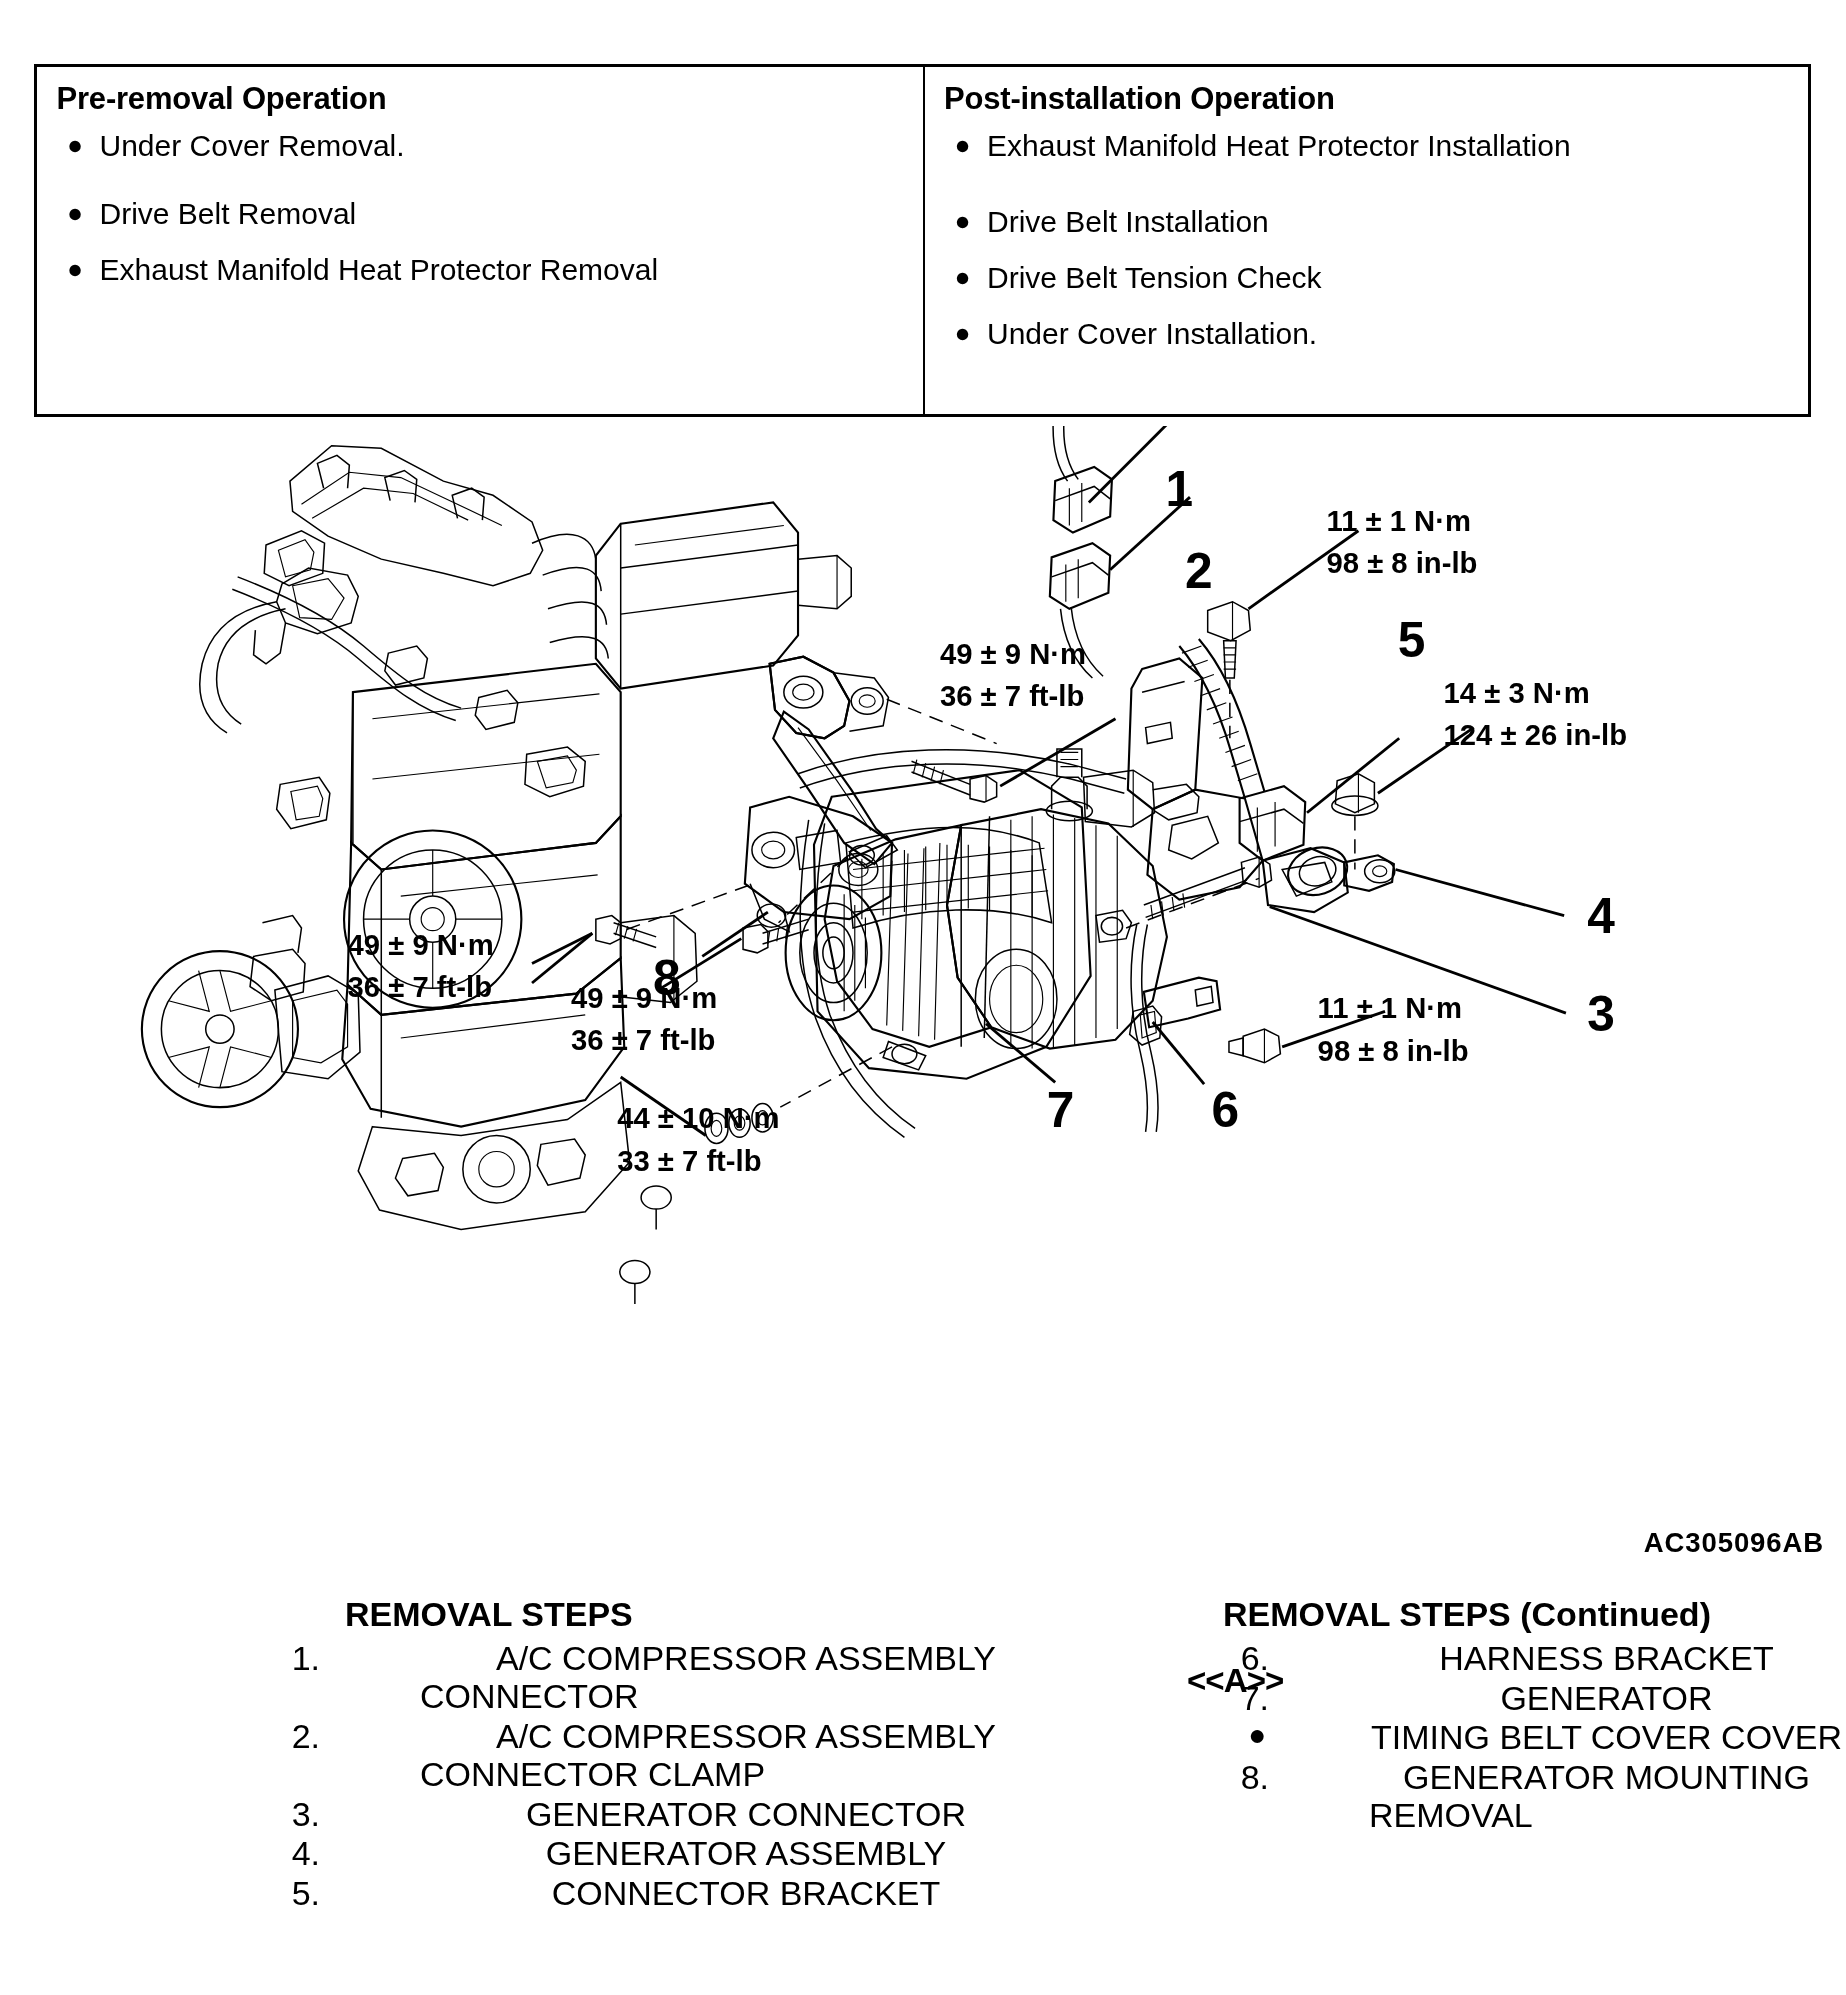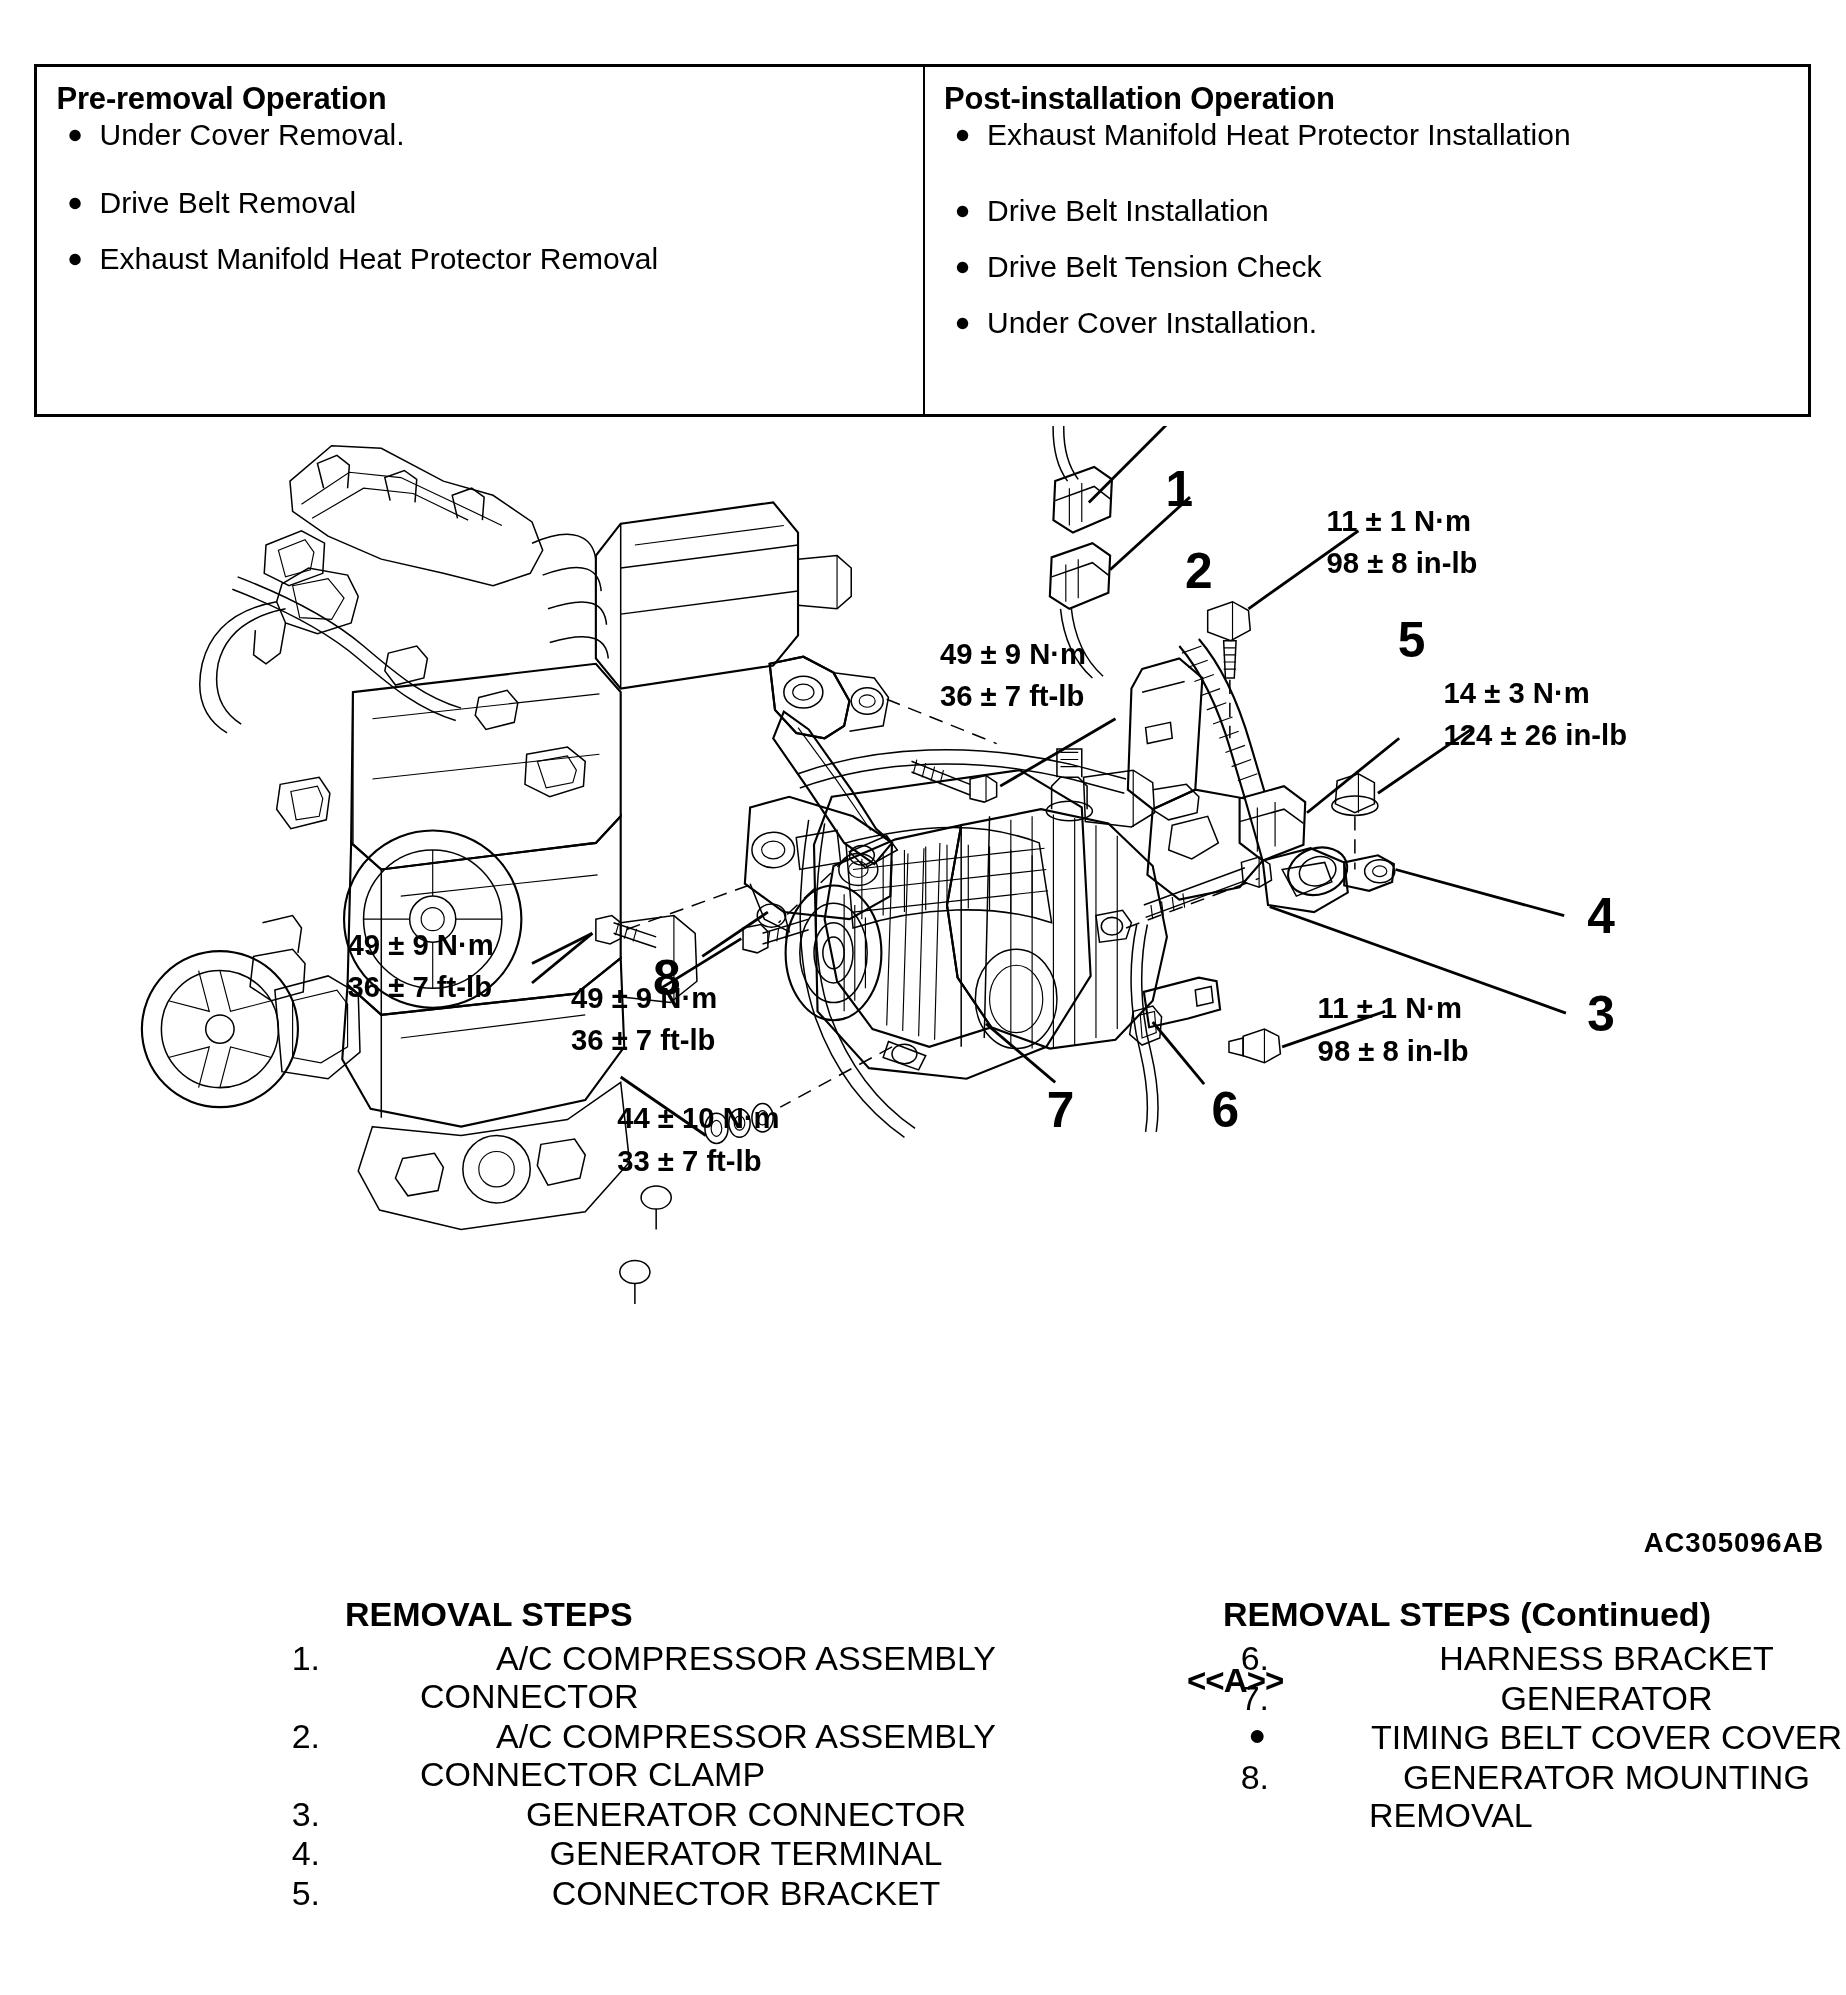--- a/index.html
+++ b/index.html
@@ -33,21 +33,21 @@
     padding: 14px 19.5px 8.9px 19.5px;
     flex: 0 0 50%;
   }
   .ops-col.right {
     border-left: 2.7px solid #000;
   }
   .ops-title {
     font-size: 31px;
     font-weight: bold;
     letter-spacing: -0.2px;
-    margin: 0 0 1px 0;
+    margin: 0 0 12px 0;
     line-height: 1.15;
   }
   .ops-list {
     list-style: none;
     margin: 0;
     padding: 0;
   }
   .ops-list li {
     position: relative;
     padding-left: 43px;
@@ -621,21 +621,21 @@
         <span class="num">2.</span>
         <span class="txt">A/C COMPRESSOR ASSEMBLY</span>
         <span class="cont">CONNECTOR CLAMP</span>
       </li>
       <li>
         <span class="num">3.</span>
         <span class="txt">GENERATOR CONNECTOR</span>
       </li>
       <li>
         <span class="num">4.</span>
-        <span class="txt">GENERATOR TERMINAL</span>
+        <span class="txt">GENERATOR ASSEMBLY</span>
       </li>
       <li>
         <span class="num">5.</span>
         <span class="txt">CONNECTOR BRACKET</span>
       </li>
     </ul>
     <div class="marker-a">&lt;&lt;A&gt;&gt;</div>
   </div>
 
   <div class="steps-col right">

